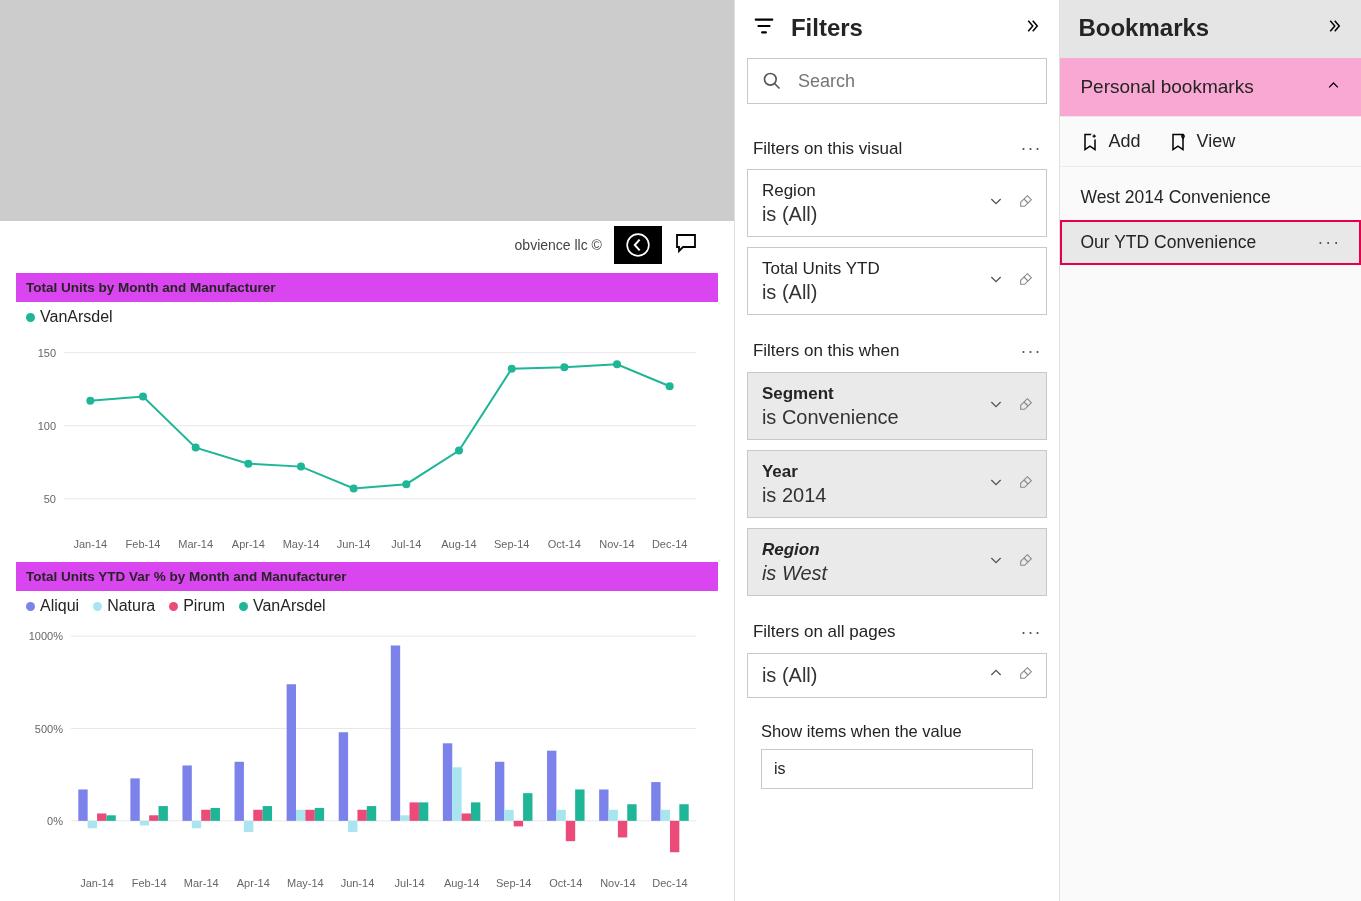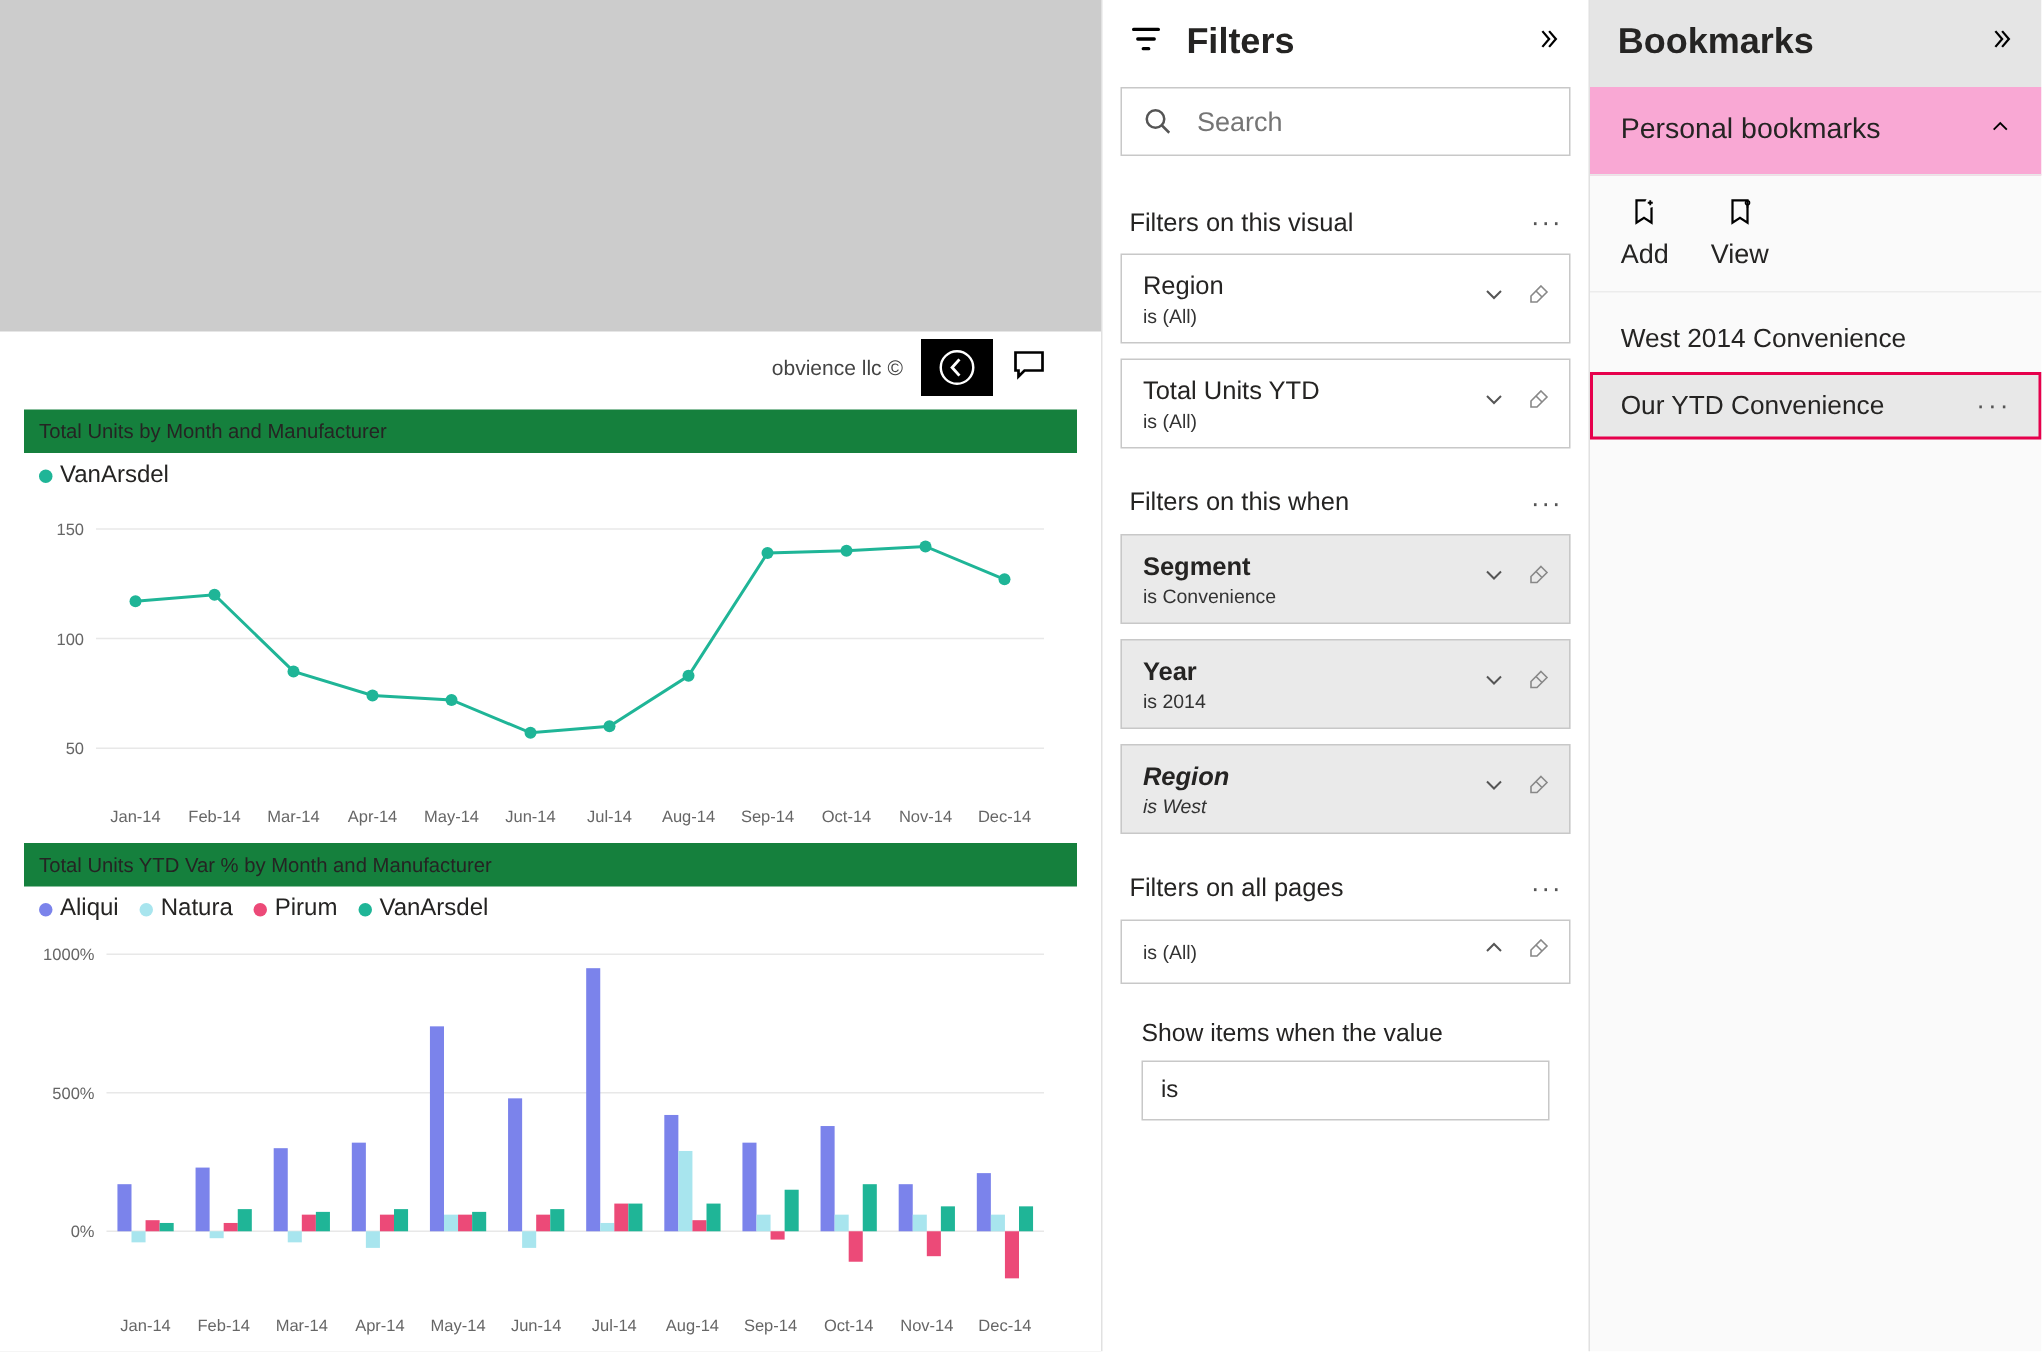--- a/index.html
+++ b/index.html
@@ -6,21 +6,21 @@
 .container{display:flex;width:1361px;height:901px;overflow:hidden;}
 .report-area{width:735px;height:901px;background:#cccccc;display:flex;flex-direction:column;}
 .gray-top{height:225px;background:#cccccc;}
 .report-body{background:#fff;flex:1;padding:0 8px;}
 .toolbar-strip{height:48px;display:flex;align-items:center;justify-content:flex-end;gap:12px;padding-right:28px;}
 .copyright{font-size:14px;color:#444;}
 .logo-box{width:48px;height:38px;background:#000;display:flex;align-items:center;justify-content:center;}
 .logo-box svg{width:26px;height:26px;}
 .comment-icon svg{width:24px;height:24px;}
 .chart-card{margin:4px 8px;}
-.chart-title-bar{background:#15803d;padding:7px 10px;font-weight:400;font-size:13.5px;}
+.chart-title-bar{background:#d946ef;padding:7px 10px;font-weight:700;font-size:13.5px;}
 .legend{padding:6px 10px 2px;font-size:16px;display:flex;gap:14px;align-items:flex-start;}
 .legend-item{display:flex;align-items:center;gap:5px;}
 .dot{width:9px;height:9px;border-radius:50%;}
 svg.chart{display:block;}
 .gridline{stroke:#e8e8e8;stroke-width:1;}
 .filters-pane{width:325px;border-left:1px solid #e1e1e1;display:flex;flex-direction:column;height:901px;background:#fff;}
 .pane-header{display:flex;align-items:center;padding:14px 18px 16px;gap:16px;}
 .pane-title{font-size:24px;font-weight:600;flex:1;}
 .collapse-icon svg,.expand-icon svg{width:18px;height:18px;}
 .filters-body{padding:0 12px;overflow-y:auto;flex:1;}
@@ -28,33 +28,33 @@
 .search-box input{border:none;outline:none;font-size:18px;flex:1;background:transparent;}
 .search-box svg{width:20px;height:20px;color:#555;}
 .filter-section-head{display:flex;align-items:center;justify-content:space-between;padding:16px 6px 10px;}
 .filter-section-title{font-size:17px;}
 .more-dots{font-size:18px;letter-spacing:1px;color:#555;cursor:pointer;}
 .filter-card{border:1px solid #c8c8c8;border-radius:0;padding:10px 12px 10px 14px;margin-bottom:10px;display:flex;align-items:center;background:#fff;}
 .filter-card.applied{background:#eaeaea;}
 .filter-card .fc-text{flex:1;}
 .filter-card .fc-name{font-size:17px;line-height:1.35;}
 .filter-card.applied .fc-name{font-weight:700;}
-.filter-card .fc-val{font-size:13px;color:#333;}
+.filter-card .fc-val{font-size:20px;color:#333;}
 .filter-card.italic .fc-name{font-style:italic;font-weight:700;}
 .filter-card.italic .fc-val{font-style:italic;}
 .fc-icons{display:flex;gap:14px;align-items:center;}
 .fc-icons svg{width:16px;height:16px;color:#555;}
 .date-filter-body{padding:4px 14px 0;}
 .date-filter-body .show-lbl{font-size:16.5px;margin:10px 0 8px;}
 .select-box{border:1px solid #c8c8c8;height:38px;display:flex;align-items:center;justify-content:space-between;padding:0 12px;font-size:16px;}
 .bookmarks-pane{width:301px;border-left:1px solid #e1e1e1;background:#fafafa;display:flex;flex-direction:column;}
 .bm-sub{padding:18px 20px;display:flex;align-items:center;justify-content:space-between;border-bottom:1px solid #e8e8e8;background:#f9a8d4;}
 .bm-sub-title{font-size:19px;}
 .bm-actions{padding:14px 20px;display:flex;gap:28px;border-bottom:1px solid #ececec;}
-.bm-action{display:flex;align-items:center;gap:8px;font-size:18px;cursor:pointer;flex-direction:column;}
+.bm-action{display:flex;align-items:center;gap:8px;font-size:18px;cursor:pointer;}
 .bm-action svg{width:20px;height:20px;}
 .bm-list{padding:8px 0;}
 .bm-item{padding:12px 20px;font-size:17.5px;cursor:pointer;display:flex;align-items:center;justify-content:space-between;}
 .bm-item.selected{background:#e8e8e8;outline:2px solid #e6004c;outline-offset:-2px;}
 .bm-more{letter-spacing:2px;color:#555;}
 .chev-up svg,.chev-down svg{width:15px;height:15px;}
 </style>
 </head>
 <body>
 

